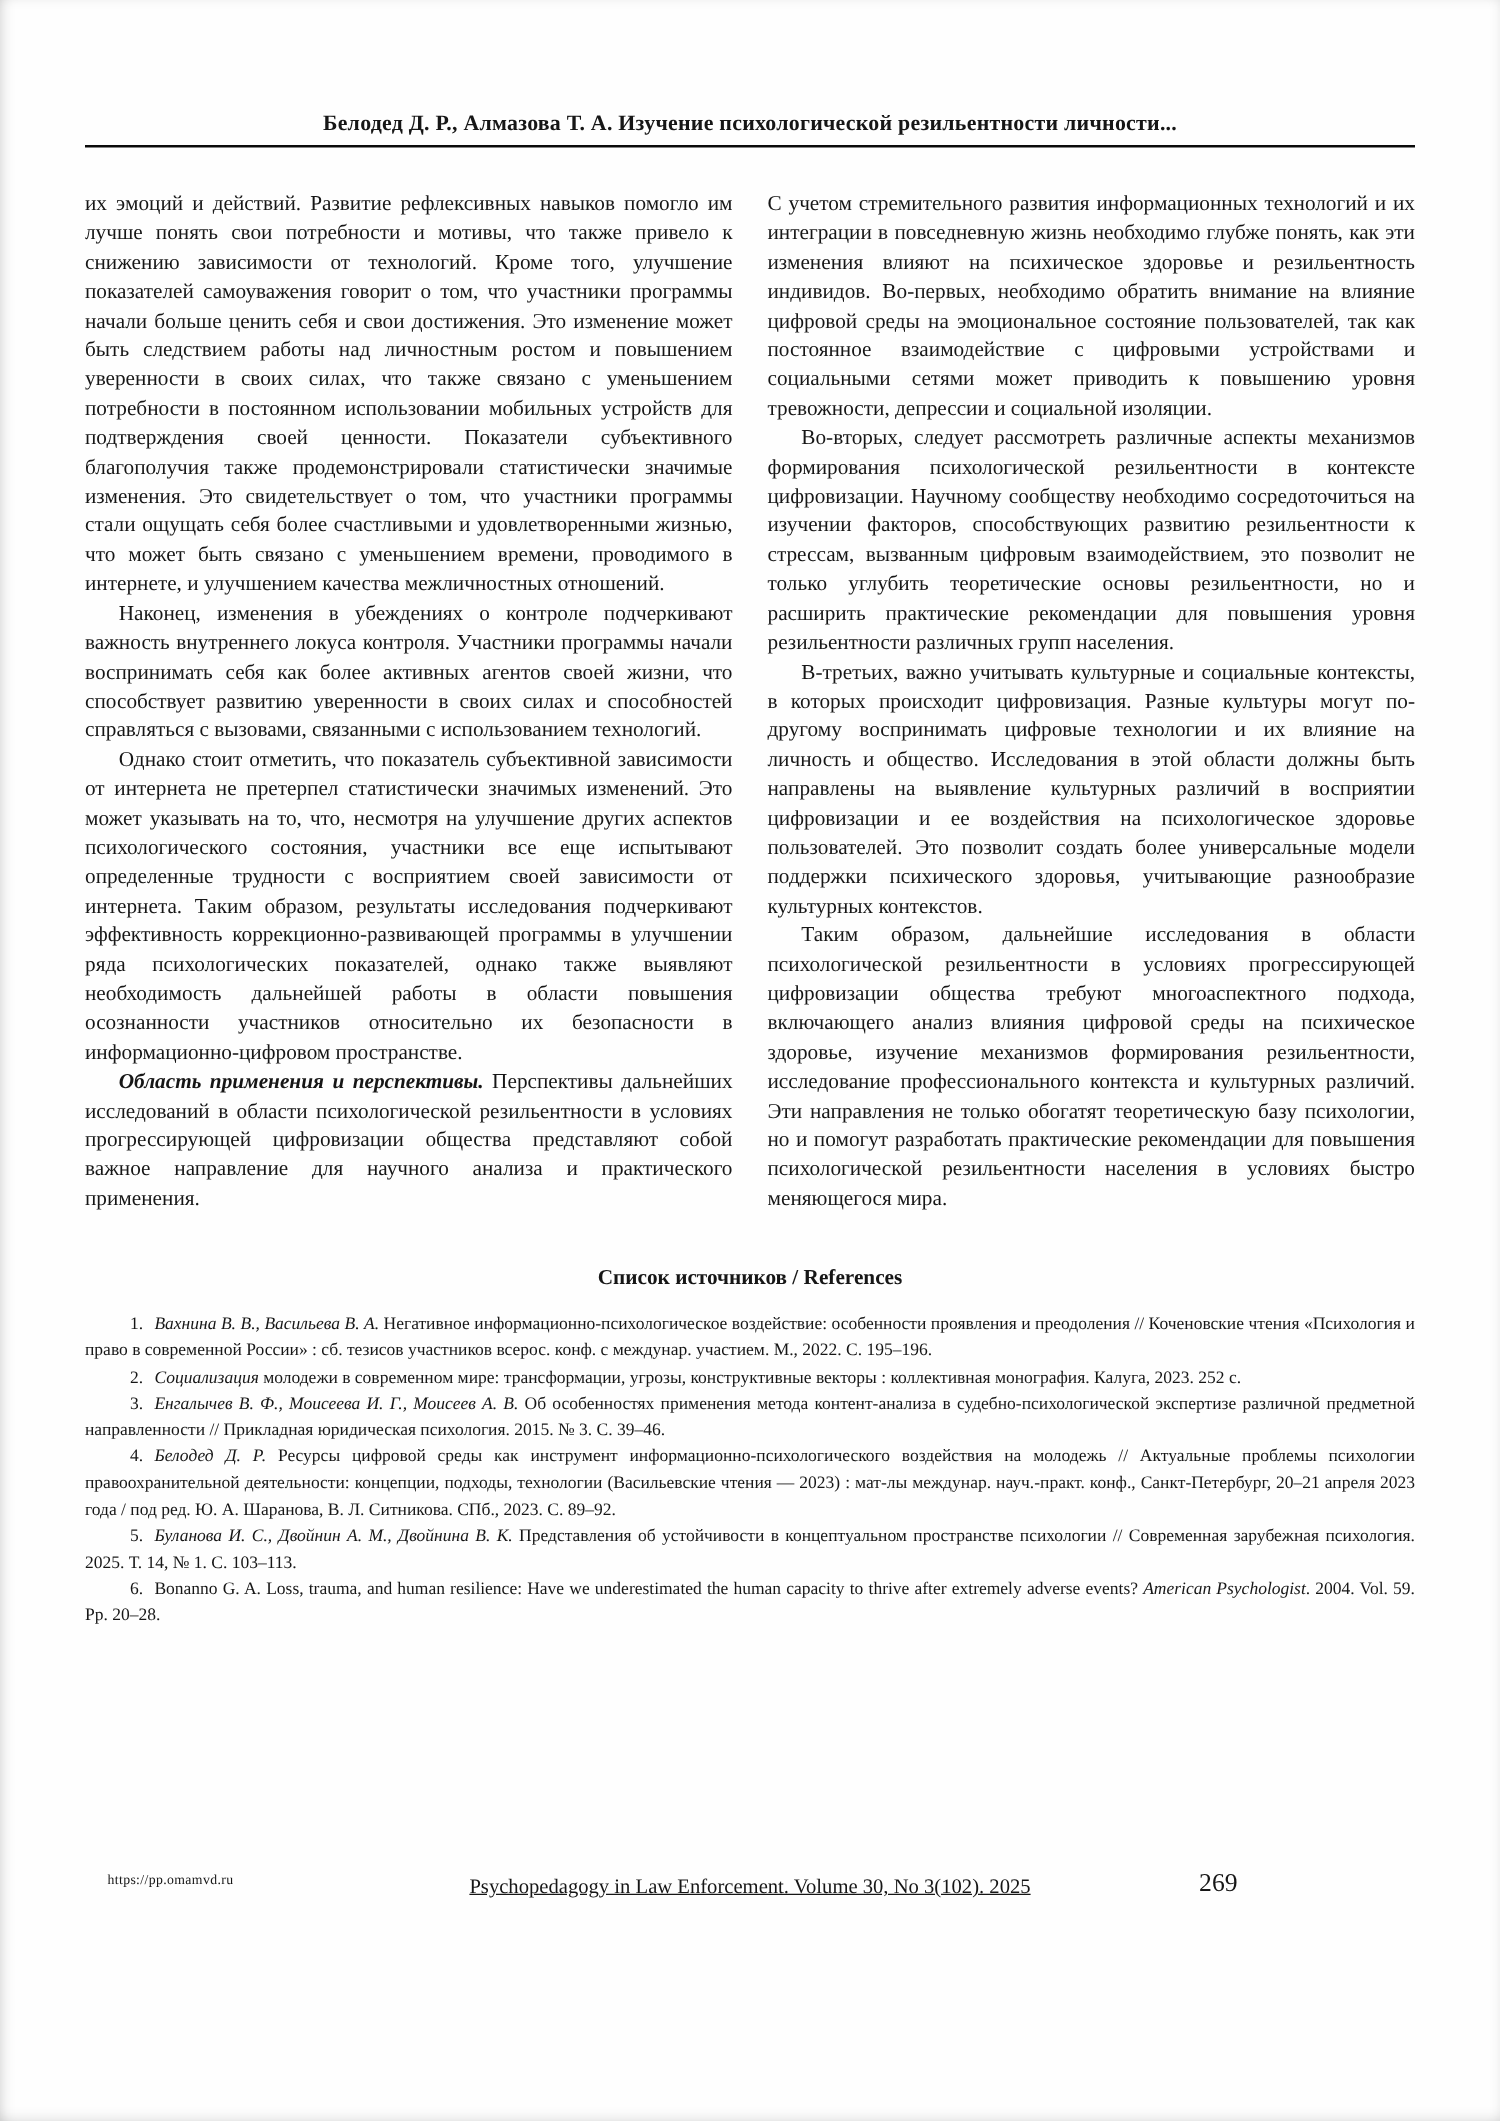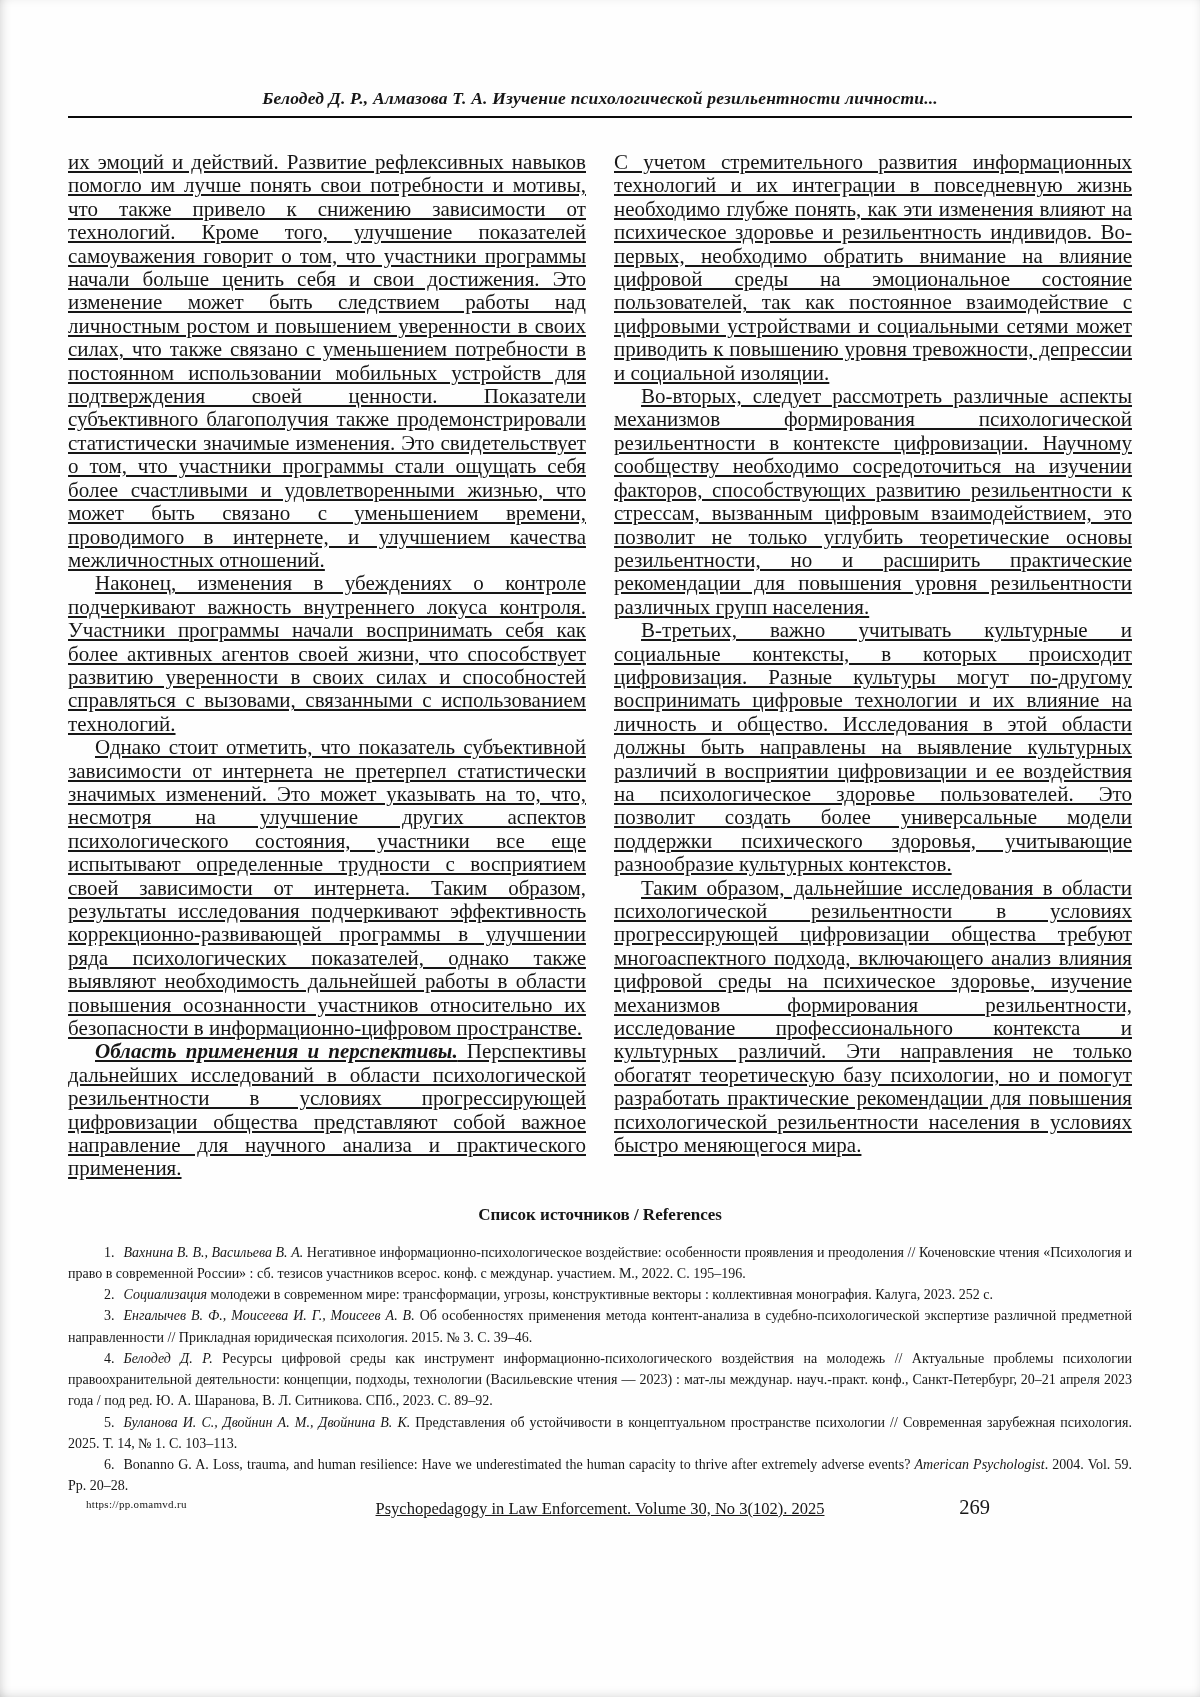--- a/index.html
+++ b/index.html
@@ -17,42 +17,41 @@
       inset 0 -10px 12px -10px rgba(0,0,0,.16),
       inset 0 8px 10px -8px rgba(0,0,0,.06);
   }
   .content { position: absolute; left: 68px; right: 68px; top: 0; }
 
   .running-head {
     margin-top: 88px;
     text-align: center;
     font-size: 17.5px;
     font-weight: bold;
-    font-style: italic;
     letter-spacing: .2px;
   }
   .head-rule {
     height: 0; border: none;
     border-top: 2px solid #0a0a0a;
     margin: 7px 0 0 0;
   }
 
   .columns { display: flex; gap: 28px; margin-top: 33px; }
   .col {
     width: 518px;
-    font-size: 21px;
+    font-size: 17px;
     line-height: 23.4px;
     text-align: justify;
-    hyphens: auto; text-decoration: underline; -webkit-hyphens: auto;
+    hyphens: auto; -webkit-hyphens: auto;
   }
   .col p { margin: 0; text-indent: 27px; }
   .col p.noindent { text-indent: 0; }
   .lead { font-weight: bold; font-style: italic; margin-top: 16px; }
 
-  .refs { margin-top: 24px; }
+  .refs { margin-top: 42px; }
   .refs h2 { margin: 0 0 17px 0; text-align: center; font-size: 17px; font-weight: bold; }
   .ref {
     margin: 0;
     font-size: 14px;
     line-height: 21.2px;
     text-align: justify;
     text-indent: 36px;
     hyphens: auto; -webkit-hyphens: auto;
   }
   .ref-num { margin-right: 9px; }

